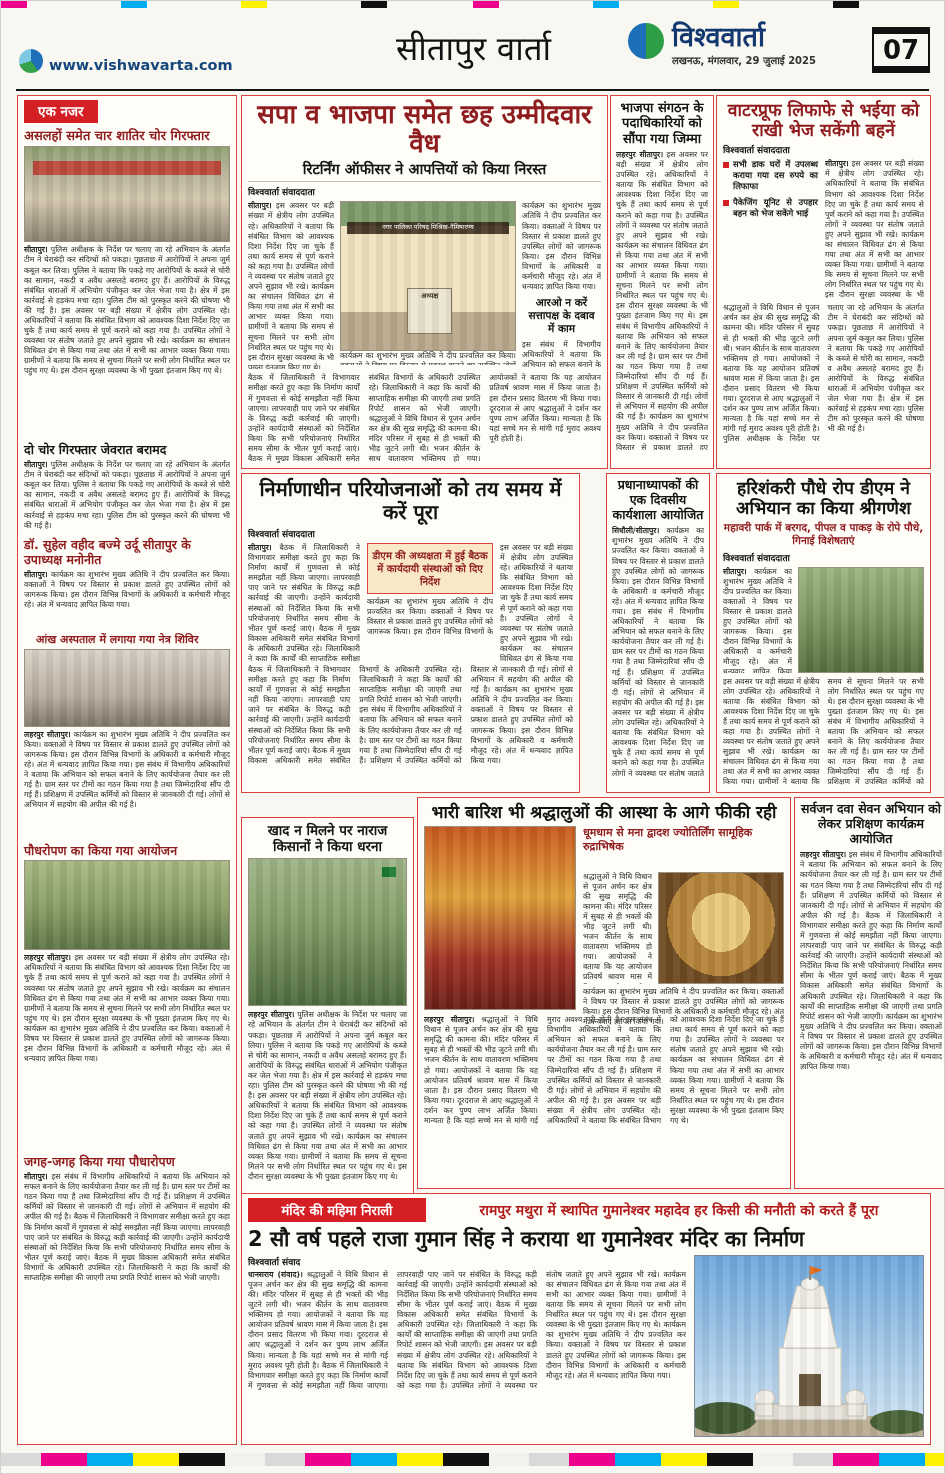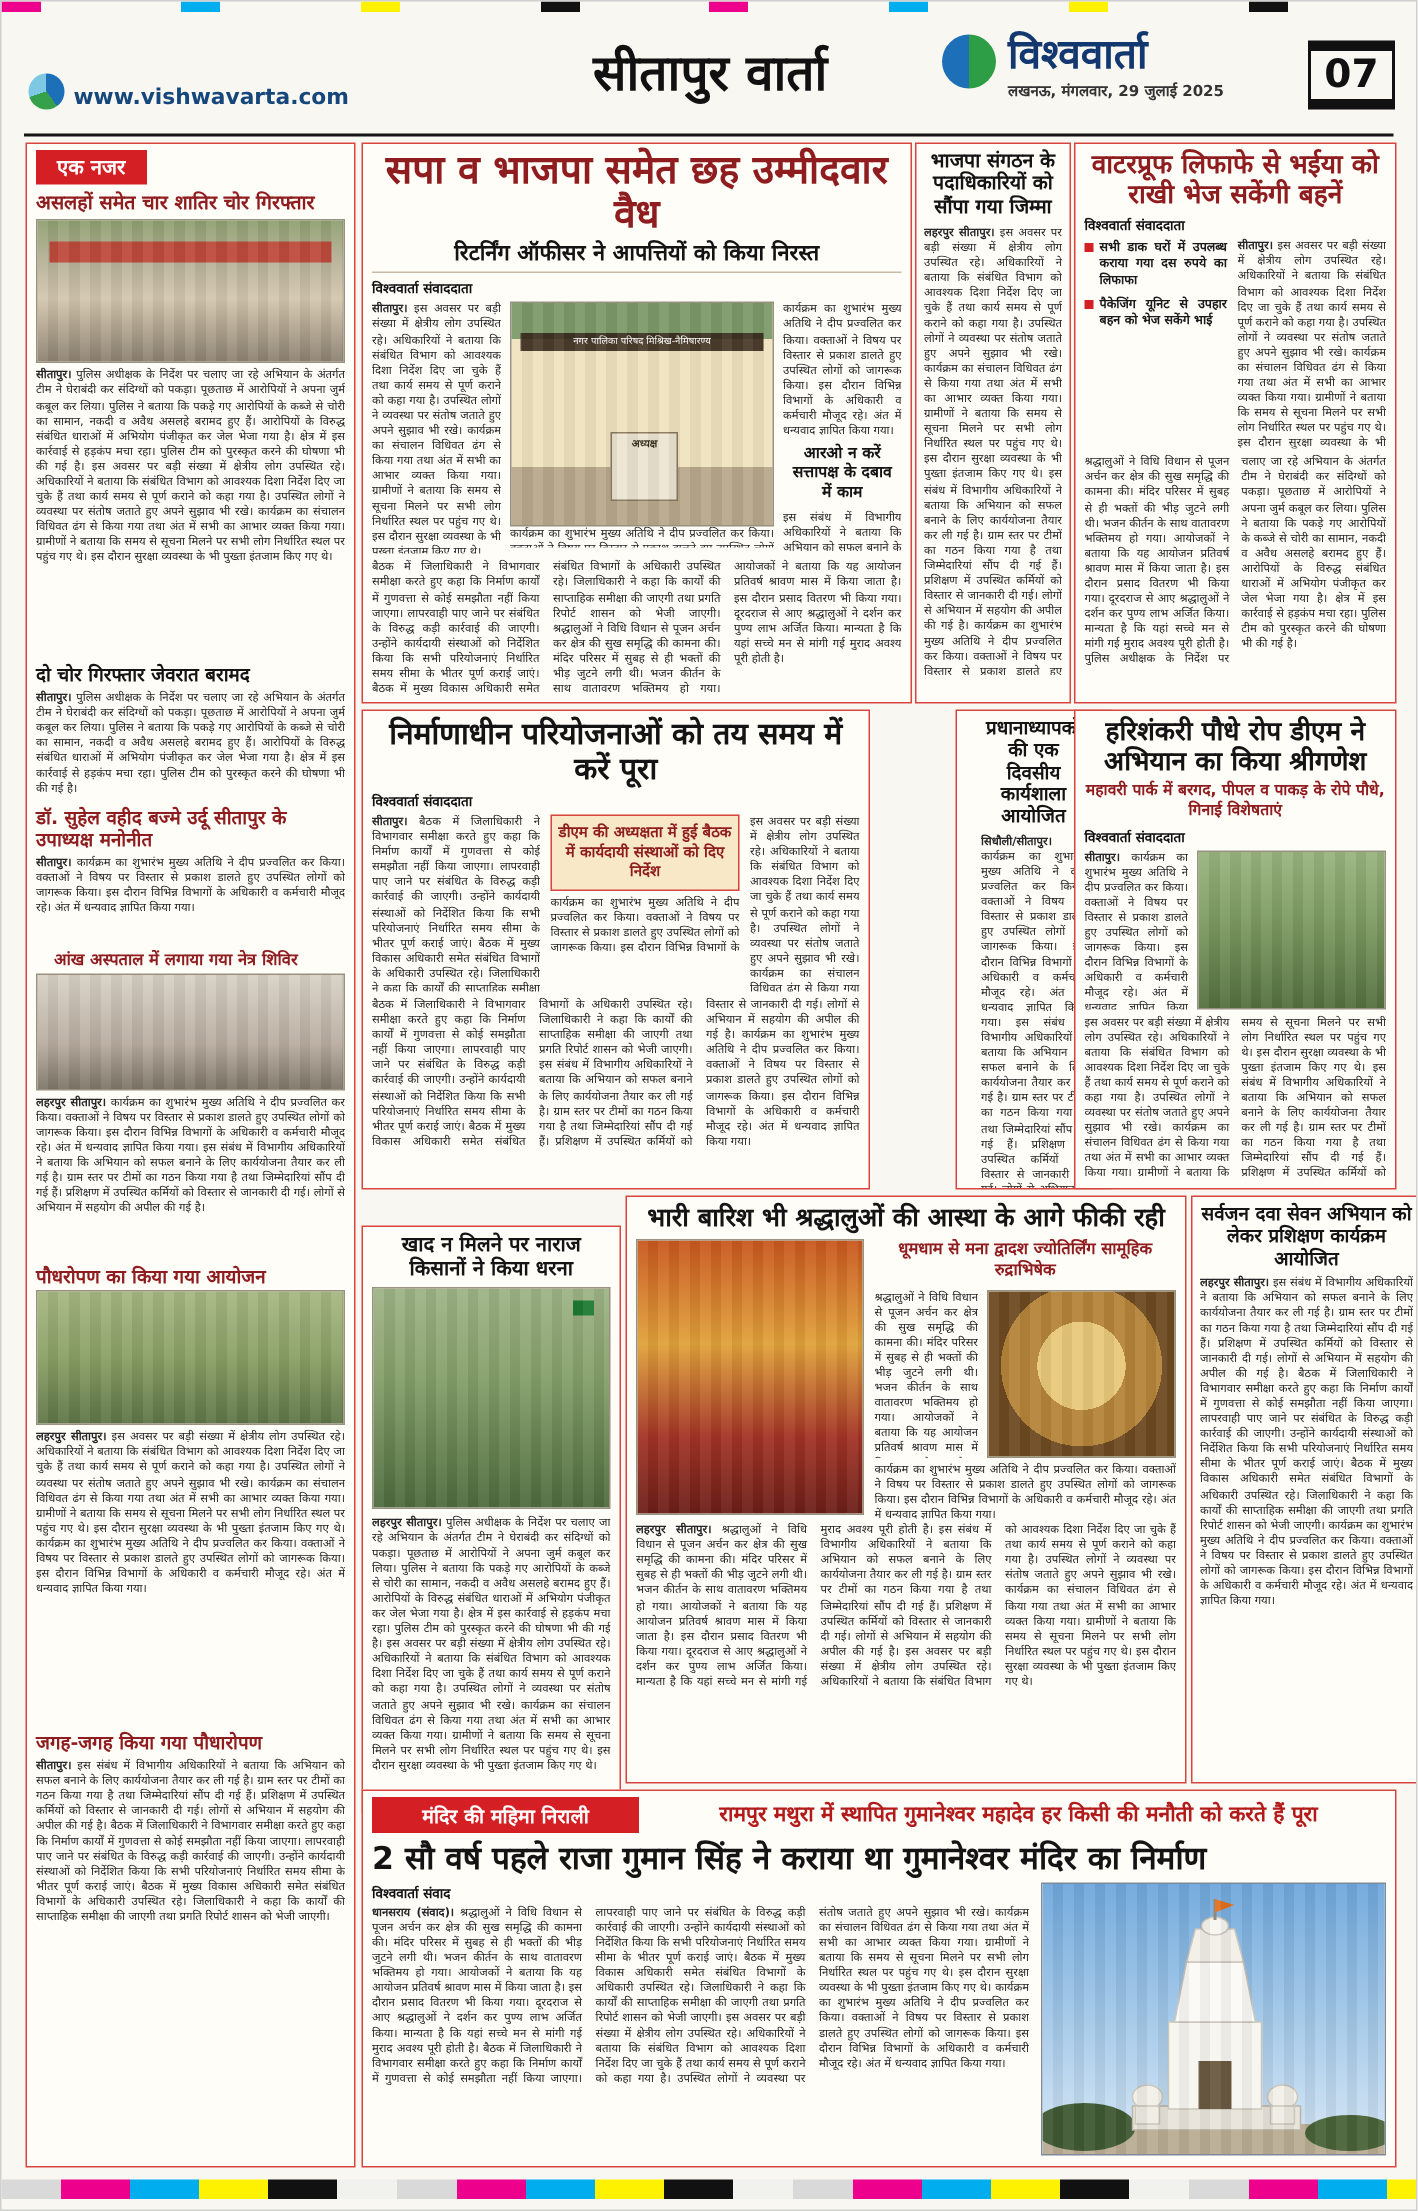--- a/index.html
+++ b/index.html
@@ -49,21 +49,21 @@
 
 <div class="page">
 
   <div class="abs regstrip" style="top:0;height:7px;background:repeating-linear-gradient(90deg,#ec008c 0 26px,transparent 26px 120px,#00aeef 120px 146px,transparent 146px 240px,#fff200 240px 266px,transparent 266px 360px,#111 360px 386px,transparent 386px 472px)"></div>
 
   <div class="abs" style="left:0;top:10px;width:945px;height:78px">
     <div class="abs" style="left:18px;top:38px;display:flex;align-items:flex-end;gap:6px">
       <span style="width:24px;height:24px;border-radius:50%;display:inline-block;background:conic-gradient(#1d6fb8 0 40%,#35a14a 40% 70%,#7ec8e3 70% 100%)"></span>
       <span style="font-size:14.5px;font-weight:bold;color:#16477c">www.vishwavarta.com</span>
     </div>
-    <div class="abs" style="left:0;right:0;top:14px;text-align:center;font-size:33px;font-weight:bold;color:#111">सीतापुर वार्ता</div>
+    <div class="abs" style="left:0;right:0;top:14px;text-align:center;font-size:33px;font-weight:normal;color:#111">सीतापुर वार्ता</div>
     <div class="abs" style="right:130px;top:12px;display:flex;gap:8px;align-items:flex-start">
       <span style="width:36px;height:36px;border-radius:50%;display:inline-block;background:conic-gradient(#2e9e46 0 50%,#1d6fb8 50% 100%);position:relative"></span>
       <span style="display:inline-block">
         <span style="display:block;font-size:27px;font-weight:bold;color:#12386f;line-height:1.05">विश्ववार्ता</span>
         <span style="display:block;font-size:10px;font-weight:bold;color:#333;text-align:center;margin-top:2px">लखनऊ, मंगलवार, 29 जुलाई 2025</span>
       </span>
     </div>
     <div class="abs" style="right:16px;top:16px;width:58px;height:46px;border:2px solid #111;border-top:7px solid #111;border-bottom:7px solid #111;display:flex;align-items:center;justify-content:center">
       <span style="font-size:26px;font-weight:bold;color:#111">07</span>
     </div>
@@ -204,21 +204,21 @@
         <span>इस अवसर पर बड़ी संख्या में क्षेत्रीय लोग उपस्थित रहे। अधिकारियों ने बताया कि संबंधित विभाग को आवश्यक दिशा निर्देश दिए जा चुके हैं तथा कार्य समय से पूर्ण कराने को कहा गया है। उपस्थित लोगों ने व्यवस्था पर संतोष जताते हुए अपने सुझाव भी रखे। कार्यक्रम का संचालन विधिवत ढंग से किया गया तथा अंत में सभी का आभार व्यक्त किया गया। ग्रामीणों ने बताया कि समय से सूचना मिलने पर सभी लोग निर्धारित स्थल पर पहुंच गए थे। इस दौरान सुरक्षा व्यवस्था के भी पुख्ता इंतजाम किए गए थे।</span>
       </div>
     </div>
     <div class="body cols3" style="height:122px;margin-top:4px">
       <span>बैठक में जिलाधिकारी ने विभागवार समीक्षा करते हुए कहा कि निर्माण कार्यों में गुणवत्ता से कोई समझौता नहीं किया जाएगा। लापरवाही पाए जाने पर संबंधित के विरुद्ध कड़ी कार्रवाई की जाएगी। उन्होंने कार्यदायी संस्थाओं को निर्देशित किया कि सभी परियोजनाएं निर्धारित समय सीमा के भीतर पूर्ण कराई जाएं। बैठक में मुख्य विकास अधिकारी समेत संबंधित विभागों के अधिकारी उपस्थित रहे। जिलाधिकारी ने कहा कि कार्यों की साप्ताहिक समीक्षा की जाएगी तथा प्रगति रिपोर्ट शासन को भेजी जाएगी।</span>
       <span>इस संबंध में विभागीय अधिकारियों ने बताया कि अभियान को सफल बनाने के लिए कार्ययोजना तैयार कर ली गई है। ग्राम स्तर पर टीमों का गठन किया गया है तथा जिम्मेदारियां सौंप दी गई हैं। प्रशिक्षण में उपस्थित कर्मियों को विस्तार से जानकारी दी गई। लोगों से अभियान में सहयोग की अपील की गई है।</span>
       <span>कार्यक्रम का शुभारंभ मुख्य अतिथि ने दीप प्रज्वलित कर किया। वक्ताओं ने विषय पर विस्तार से प्रकाश डालते हुए उपस्थित लोगों को जागरूक किया। इस दौरान विभिन्न विभागों के अधिकारी व कर्मचारी मौजूद रहे। अंत में धन्यवाद ज्ञापित किया गया।</span>
     </div>
   </div>
 
-  <div class="abs rbox" style="left:636px;top:472px;width:104px;height:320px;padding:4px 16px">
+  <div class="abs rbox" style="left:605px;top:472px;width:104px;height:320px;padding:4px 5px">
     <div class="hl" style="font-size:12.5px;text-align:center;margin-bottom:4px">प्रधानाध्यापकों की एक दिवसीय कार्यशाला आयोजित</div>
     <div class="body" style="height:250px">
       <span class="dl">सिधौली/सीतापुर।</span>
       <span>कार्यक्रम का शुभारंभ मुख्य अतिथि ने दीप प्रज्वलित कर किया। वक्ताओं ने विषय पर विस्तार से प्रकाश डालते हुए उपस्थित लोगों को जागरूक किया। इस दौरान विभिन्न विभागों के अधिकारी व कर्मचारी मौजूद रहे। अंत में धन्यवाद ज्ञापित किया गया।</span>
       <span>इस संबंध में विभागीय अधिकारियों ने बताया कि अभियान को सफल बनाने के लिए कार्ययोजना तैयार कर ली गई है। ग्राम स्तर पर टीमों का गठन किया गया है तथा जिम्मेदारियां सौंप दी गई हैं। प्रशिक्षण में उपस्थित कर्मियों को विस्तार से जानकारी दी गई। लोगों से अभियान में सहयोग की अपील की गई है।</span>
       <span>इस अवसर पर बड़ी संख्या में क्षेत्रीय लोग उपस्थित रहे। अधिकारियों ने बताया कि संबंधित विभाग को आवश्यक दिशा निर्देश दिए जा चुके हैं तथा कार्य समय से पूर्ण कराने को कहा गया है। उपस्थित लोगों ने व्यवस्था पर संतोष जताते हुए अपने सुझाव भी रखे। कार्यक्रम का संचालन विधिवत ढंग से किया गया तथा अंत में सभी का आभार व्यक्त किया गया। ग्रामीणों ने बताया कि समय से सूचना मिलने पर सभी लोग निर्धारित स्थल पर पहुंच गए थे। इस दौरान सुरक्षा व्यवस्था के भी पुख्ता इंतजाम किए गए थे।</span>
     </div>
   </div>
 
   <div class="abs rbox" style="left:715px;top:472px;width:215px;height:320px">
@@ -248,21 +248,21 @@
       <span>पुलिस अधीक्षक के निर्देश पर चलाए जा रहे अभियान के अंतर्गत टीम ने घेराबंदी कर संदिग्धों को पकड़ा। पूछताछ में आरोपियों ने अपना जुर्म कबूल कर लिया। पुलिस ने बताया कि पकड़े गए आरोपियों के कब्जे से चोरी का सामान, नकदी व अवैध असलहे बरामद हुए हैं। आरोपियों के विरुद्ध संबंधित धाराओं में अभियोग पंजीकृत कर जेल भेजा गया है। क्षेत्र में इस कार्रवाई से हड़कंप मचा रहा। पुलिस टीम को पुरस्कृत करने की घोषणा भी की गई है।</span>
       <span>इस अवसर पर बड़ी संख्या में क्षेत्रीय लोग उपस्थित रहे। अधिकारियों ने बताया कि संबंधित विभाग को आवश्यक दिशा निर्देश दिए जा चुके हैं तथा कार्य समय से पूर्ण कराने को कहा गया है। उपस्थित लोगों ने व्यवस्था पर संतोष जताते हुए अपने सुझाव भी रखे। कार्यक्रम का संचालन विधिवत ढंग से किया गया तथा अंत में सभी का आभार व्यक्त किया गया। ग्रामीणों ने बताया कि समय से सूचना मिलने पर सभी लोग निर्धारित स्थल पर पहुंच गए थे। इस दौरान सुरक्षा व्यवस्था के भी पुख्ता इंतजाम किए गए थे।</span>
     </div>
   </div>
 
   <div class="abs rbox" style="left:416px;top:796px;width:374px;height:392px">
     <div class="hl" style="font-size:17px;text-align:center">भारी बारिश भी श्रद्धालुओं की आस्था के आगे फीकी रही</div>
     <div style="display:grid;grid-template-columns:152px 1fr;gap:7px;height:184px;margin-top:4px">
       <div class="ph ph-ritual" style="width:152px;height:184px"></div>
       <div>
-        <div class="hl hl-red" style="font-size:11px;text-align:center;line-height:1.25;margin-bottom:6px">धूमधाम से मना द्वादश ज्योतिर्लिंग सामूहिक रुद्राभिषेक</div>
+        <div class="hl hl-red" style="font-size:11px;text-align:left;line-height:1.25;margin-bottom:18px">धूमधाम से मना द्वादश ज्योतिर्लिंग सामूहिक रुद्राभिषेक</div>
         <div style="display:grid;grid-template-columns:1fr 126px;gap:6px;height:112px">
           <div class="body" style="height:112px">
             <span>श्रद्धालुओं ने विधि विधान से पूजन अर्चन कर क्षेत्र की सुख समृद्धि की कामना की। मंदिर परिसर में सुबह से ही भक्तों की भीड़ जुटने लगी थी। भजन कीर्तन के साथ वातावरण भक्तिमय हो गया। आयोजकों ने बताया कि यह आयोजन प्रतिवर्ष श्रावण मास में किया जाता है। इस दौरान प्रसाद वितरण भी किया गया। दूरदराज से आए श्रद्धालुओं ने दर्शन कर पुण्य लाभ अर्जित किया। मान्यता है कि यहां सच्चे मन से मांगी गई मुराद अवश्य पूरी होती है।</span>
           </div>
           <div class="ph ph-thali" style="width:126px;height:112px"></div>
         </div>
         <div class="body" style="height:40px;margin-top:3px">
           <span>कार्यक्रम का शुभारंभ मुख्य अतिथि ने दीप प्रज्वलित कर किया। वक्ताओं ने विषय पर विस्तार से प्रकाश डालते हुए उपस्थित लोगों को जागरूक किया। इस दौरान विभिन्न विभागों के अधिकारी व कर्मचारी मौजूद रहे। अंत में धन्यवाद ज्ञापित किया गया।</span>
         </div>
       </div>

